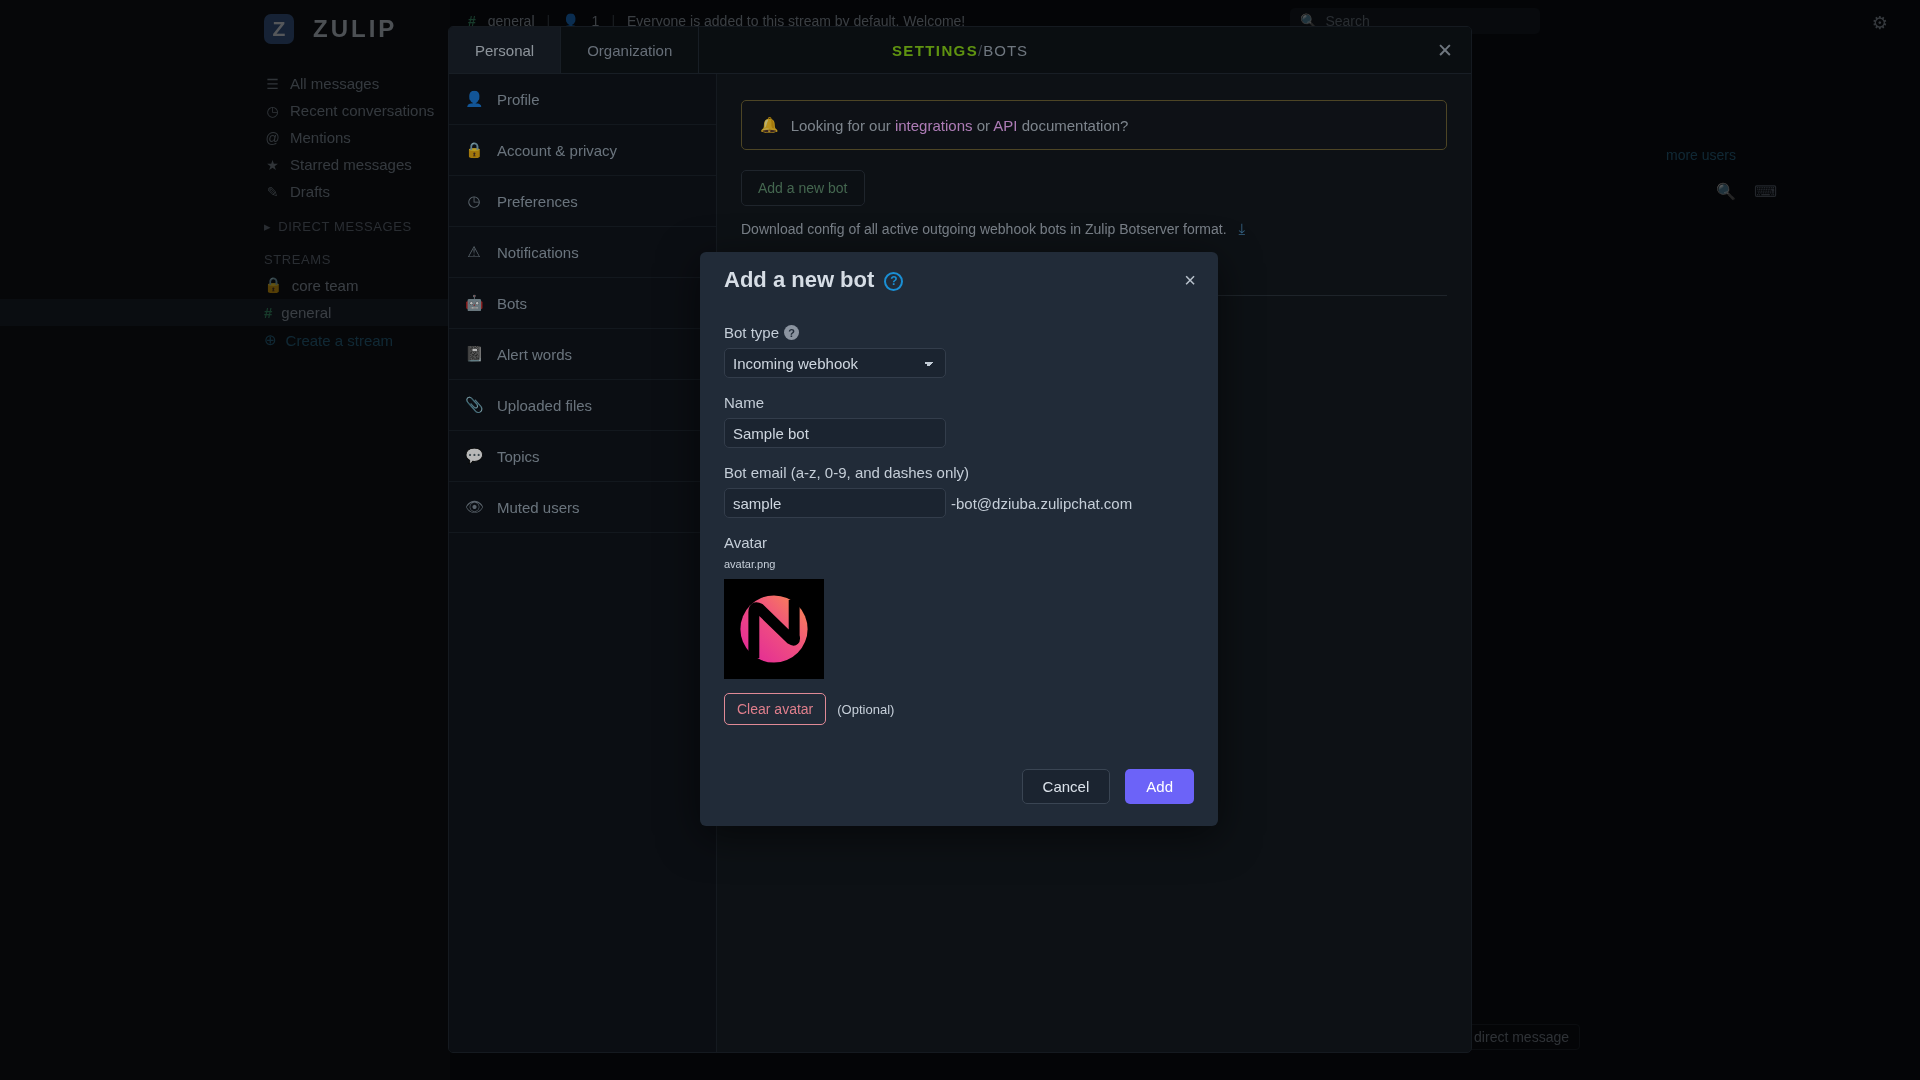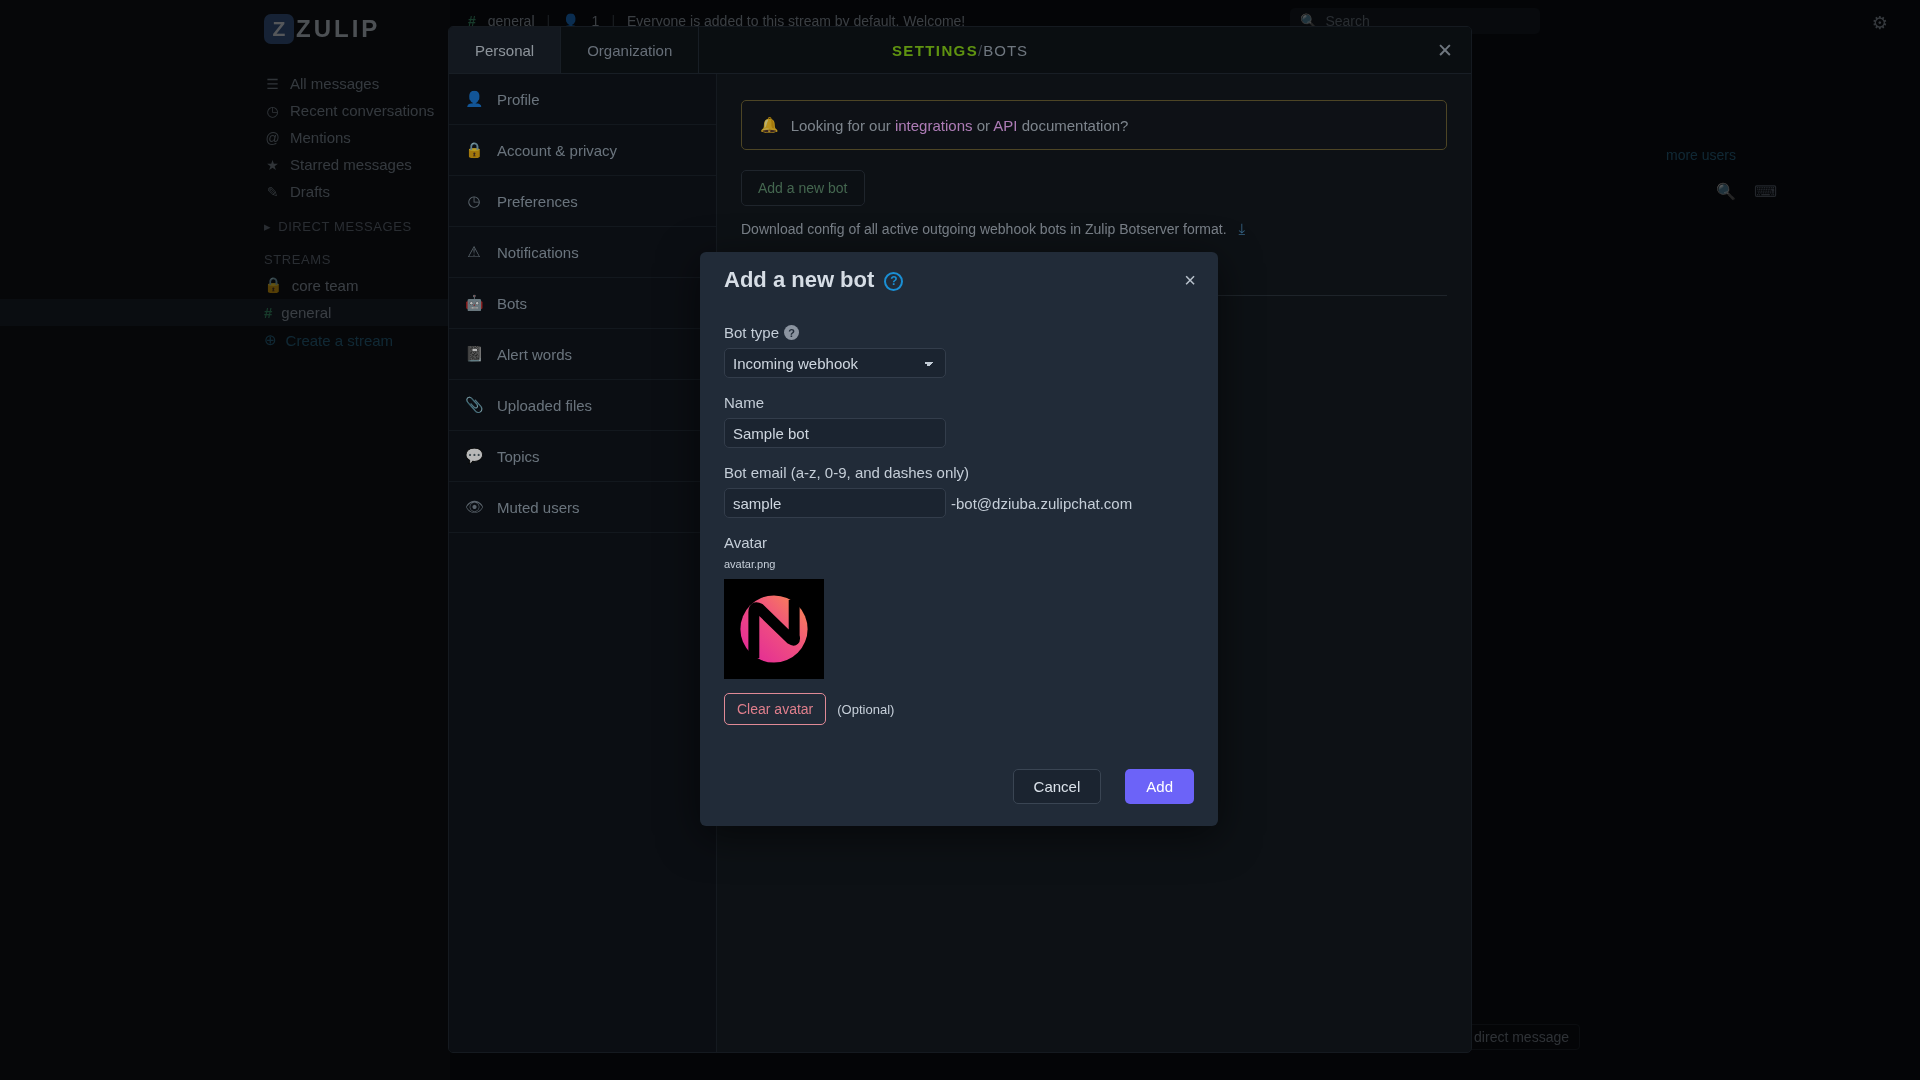--- a/index.html
+++ b/index.html
@@ -15,21 +15,21 @@
   #app-behind {
     position: absolute; inset: 0;
     background: #0a0d12;
     filter: brightness(0.38);
   }
   .left-sidebar {
     position: absolute; left: 0; top: 0; width: 450px; height: 1080px;
     background: #0f1318;
   }
   .zulip-logo-row {
-    display: flex; align-items: center; gap: 2px;
+    display: flex; align-items: center; gap: 19px;
     padding: 14px 0 14px 264px;
   }
   .zulip-mark {
     width: 30px; height: 30px; border-radius: 7px;
     background: #3a5a8c; position: relative; flex: none;
   }
   .zulip-mark::after {
     content: "Z"; position: absolute; inset: 0;
     display: flex; align-items: center; justify-content: center;
     color: #dfe6ee; font-weight: bold; font-size: 21px;
@@ -202,21 +202,21 @@
   .avatar-mark { position: absolute; left: 8px; top: 8px; width: 84px; height: 84px; }
   .clear-row { display: flex; align-items: center; gap: 11px; margin-top: 14px; }
   .clear-btn {
     border: 1px solid #e08a96; border-radius: 5px;
     color: #e07f8c; font-size: 14px; padding: 7px 12px; background: transparent;
     font-family: "Liberation Sans", sans-serif;
   }
   .optional { color: #c7d0da; font-size: 13px; }
   .modal-foot {
     position: absolute; right: 24px; bottom: 22px;
-    display: flex; gap: 24px; align-items: flex-end;
+    display: flex; gap: 15px; align-items: flex-end;
   }
   .btn-cancel {
     background: #1b2430; border: 1px solid #3a4553; border-radius: 5px;
     color: #dbe2ea; font-size: 15px; padding: 8px 20px;
     font-family: "Liberation Sans", sans-serif;
   }
   .btn-add {
     background: #6c63f8; border: none; border-radius: 5px;
     color: #ffffff; font-size: 15px; padding: 9px 21px;
     font-family: "Liberation Sans", sans-serif;

